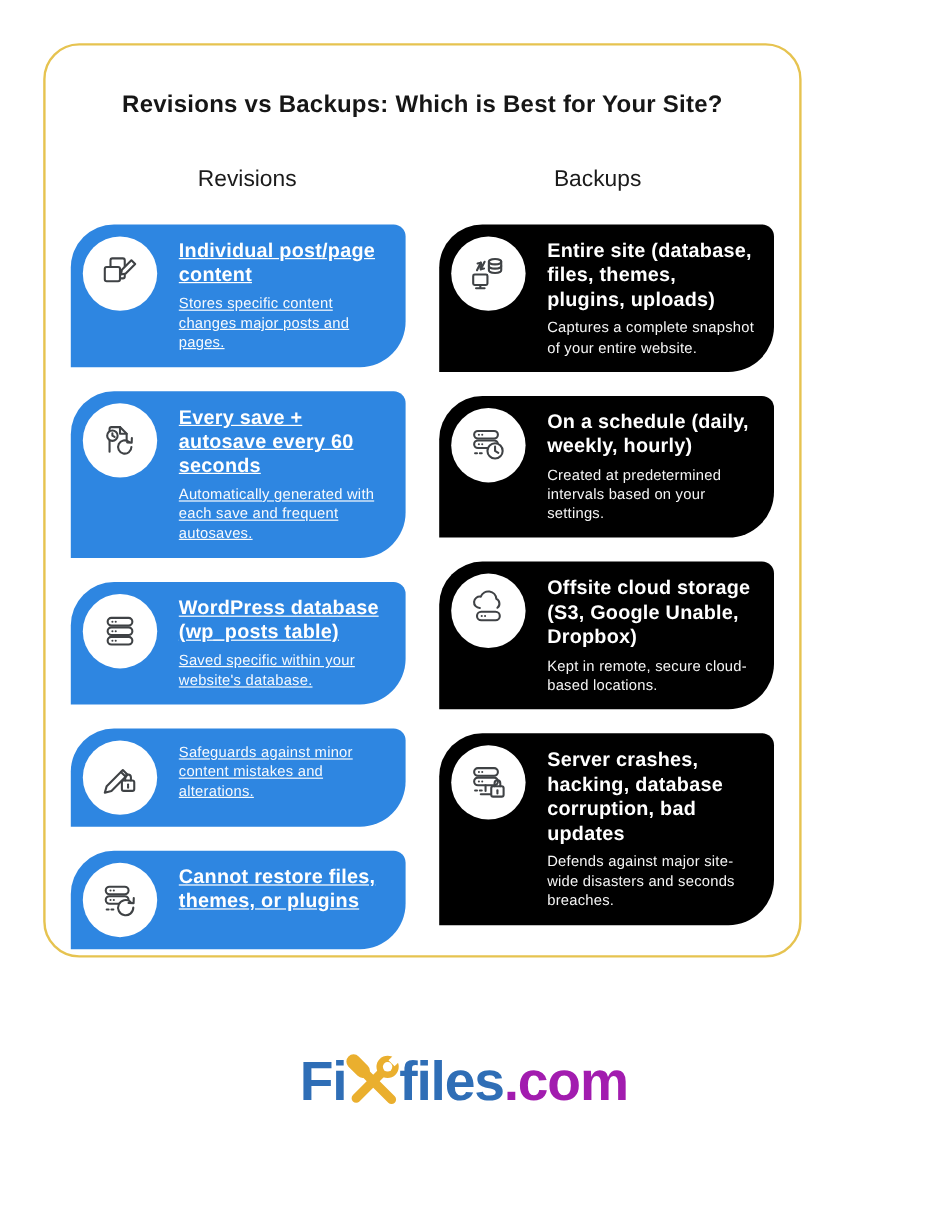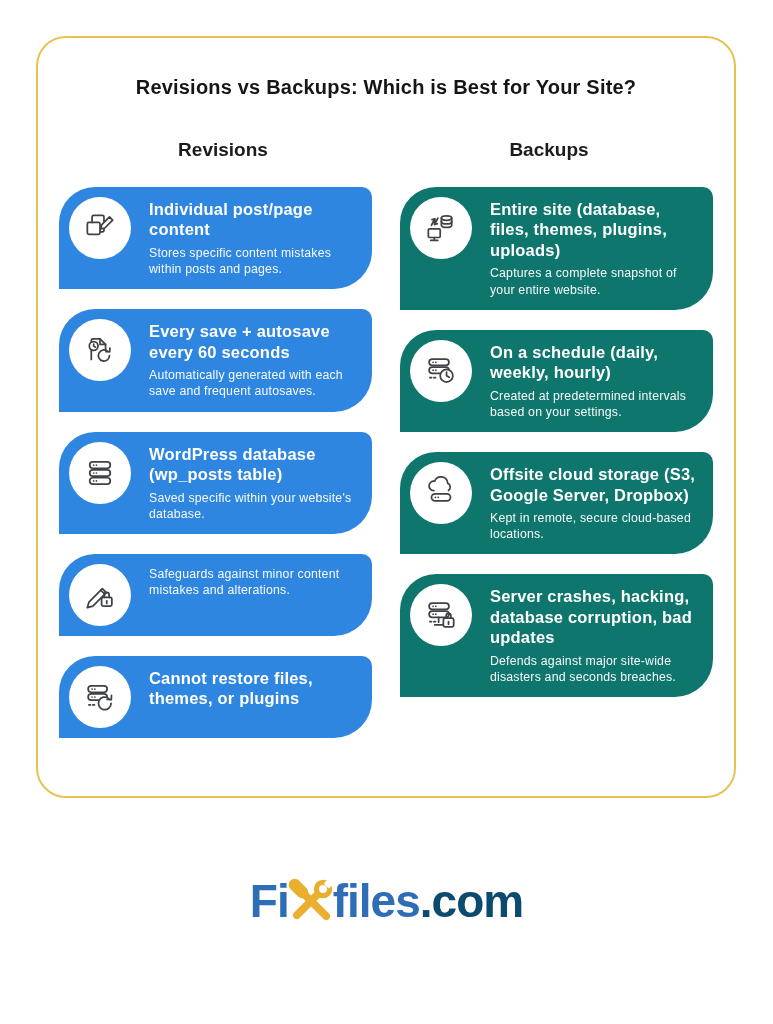--- a/index.html
+++ b/index.html
@@ -1,56 +1,56 @@
 <!DOCTYPE html>
 <html><head>
 <meta charset="utf-8">
 <style>
   html,body { margin:0; padding:0; }
   body {
     width:773px; height:1024px; background:#ffffff; position:relative;
     font-family:"Liberation Sans", sans-serif; overflow:hidden;
   }
   .frame {
-    position:absolute; left:36px; top:36px; width:700px; height:762px;
+    position:absolute; left:36px; top:36px; width:632px; height:762px;
     border:2px solid #e6c350; border-radius:30px; box-sizing:border-box;
     background:#ffffff;
   }
   .title {
     text-align:center; margin-top:38px; font-size:20px; font-weight:700;
     color:#161616; letter-spacing:0.2px;
   }
   .headers { display:flex; padding:0 22px; margin-top:40px; }
-  .headers > div { flex:1; text-align:center; font-size:19px; color:#1b1b1b; font-weight:700; }
+  .headers > div { flex:1; text-align:center; font-size:19px; color:#1b1b1b; font-weight:400; }
   .cols { display:flex; gap:28px; padding:0 21px; margin-top:26px; }
   .col { flex:1; display:flex; flex-direction:column; gap:20px; }
   .card {
     position:relative; border-radius:36px 10px 38px 0; color:#fff;
     padding:12px 14px 12px 90px; min-height:82px; box-sizing:border-box;
   }
-  .col-revisions .card { background:#2e86e1; }
-  .col-backups  .card { background:#0f766e; }
+  .col-revisions .card { background:#2e86e1;text-decoration:underline; }
+  .col-backups  .card { background:#000000; }
   .icon-circle {
     position:absolute; left:10px; top:10px; width:62px; height:62px;
     background:#fff; border-radius:50%;
     display:flex; align-items:center; justify-content:center;
   }
   .card h3 {
     margin:0 0 5px; font-size:16.5px; font-weight:600; line-height:1.24; letter-spacing:0.2px;
   }
   .card p {
     margin:0; font-size:12.3px; line-height:1.32; opacity:0.96; letter-spacing:0.2px;
   }
   .logo {
     position:absolute; left:0; right:0; top:876px;
     display:flex; justify-content:center; align-items:flex-end;
     font-weight:700; font-size:46px; letter-spacing:-1px; line-height:1;
   }
   .logo .blue { color:#2f6eb6; }
-  .logo .gold { color:#0c4a6e; }
+  .logo .gold { color:#a21caf; }
   .logo svg   { margin:0 -2px; position:relative; top:1px; }
   svg.card-ic { display:block; }
 </style>
 </head>
 <body>
 
 <div class="frame">
   <div class="title">Revisions vs Backups: Which is Best for Your Site?</div>
 
   <div class="headers">
@@ -64,21 +64,21 @@
 
       <div class="card">
         <span class="icon-circle">
           <svg class="card-ic" width="38" height="38" viewBox="0 0 48 48" fill="none" stroke="#3f4245" stroke-width="2.2" stroke-linecap="round" stroke-linejoin="round">
             <rect x="8" y="17" width="16" height="15" rx="2"></rect>
             <path d="M14 17 v-7 a2 2 0 0 1 2-2 h11 a2 2 0 0 1 2 2 v17 a2 2 0 0 1-2 2 h-3"></path>
             <path d="M26 20 l10-10 4 4-10 10-5 1 1-5z" fill="#fff"></path>
           </svg>
         </span>
         <h3>Individual post/page content</h3>
-        <p>Stores specific content mistakes within posts and pages.</p>
+        <p>Stores specific content changes major posts and pages.</p>
       </div>
 
       <div class="card">
         <span class="icon-circle">
           <svg class="card-ic" width="38" height="38" viewBox="0 0 48 48" fill="none" stroke="#3f4245" stroke-width="2.2" stroke-linecap="round" stroke-linejoin="round">
             <path d="M13 36 V12 a2 2 0 0 1 2-2 h9 l7 7 v7"></path>
             <path d="M24 10 v7 h7"></path>
             <circle cx="16" cy="19" r="5.5" fill="#fff"></circle>
             <path d="M16 16.5 V19 l2.3 1.4"></path>
             <path d="M36 31 a7 7 0 1 1-2.6-5.5"></path>
@@ -188,21 +188,21 @@
         <span class="icon-circle">
           <svg class="card-ic" width="38" height="38" viewBox="0 0 48 48" fill="none" stroke="#3f4245" stroke-width="2.2" stroke-linecap="round" stroke-linejoin="round">
             <path d="M15 21 a6 6 0 1 1 1-11.9 8.5 8.5 0 0 1 16.4 2.4 5.5 5.5 0 0 1 1.1 9.3"></path>
             <rect x="12" y="25" width="24" height="9" rx="4.5"></rect>
             <g fill="#3f4245" stroke="none">
               <circle cx="17" cy="29.5" r="1.1"></circle>
                 <circle cx="20.5" cy="29.5" r="1.1"></circle>
             </g>
           </svg>
         </span>
-        <h3>Offsite cloud storage (S3, Google Server, Dropbox)</h3>
+        <h3>Offsite cloud storage (S3, Google Unable, Dropbox)</h3>
         <p>Kept in remote, secure cloud-based locations.</p>
       </div>
 
       <div class="card">
         <span class="icon-circle">
           <svg class="card-ic" width="38" height="38" viewBox="0 0 48 48" fill="none" stroke="#3f4245" stroke-width="2.2" stroke-linecap="round" stroke-linejoin="round">
             <rect x="9" y="9" width="25" height="8" rx="4"></rect>
             <rect x="9" y="19" width="25" height="8" rx="4"></rect>
             <path d="M21 27 v6 M16 36.5 h10"></path>
             <path d="M10 32.5 h2 M15 32.5 h2"></path>

